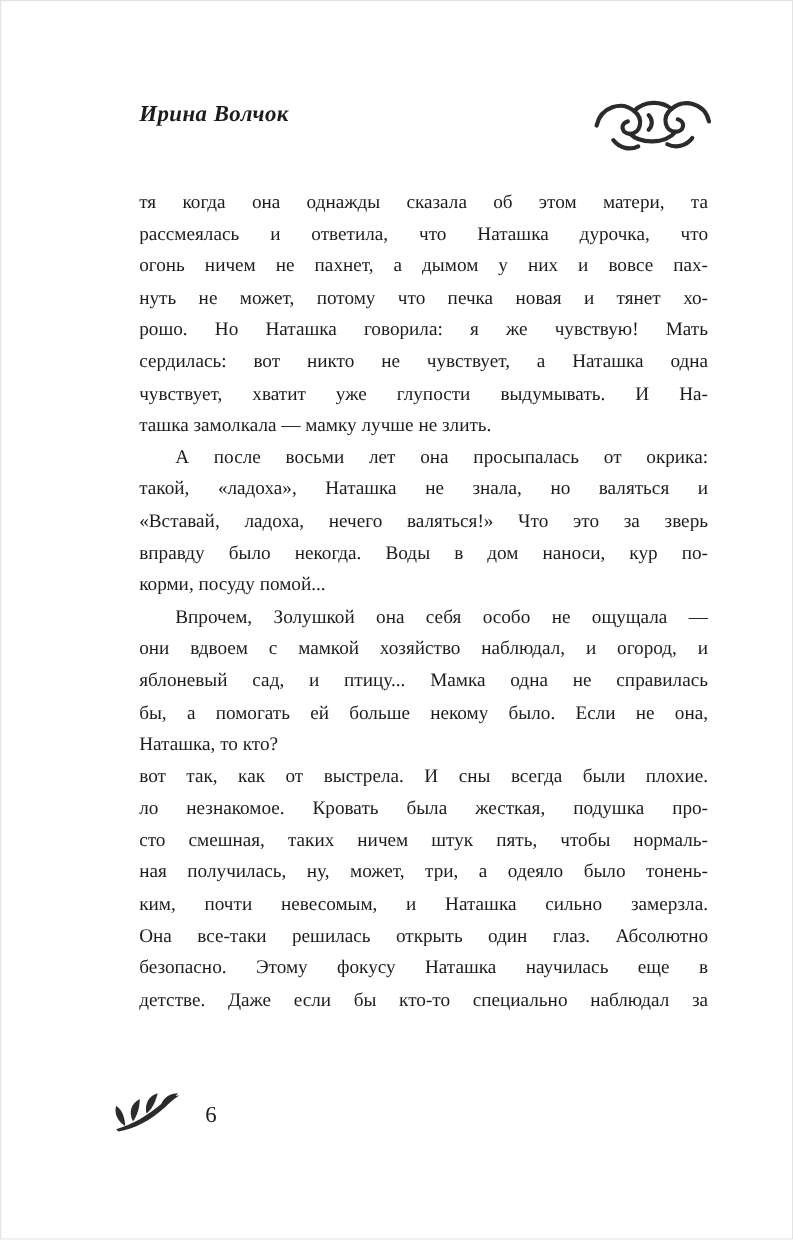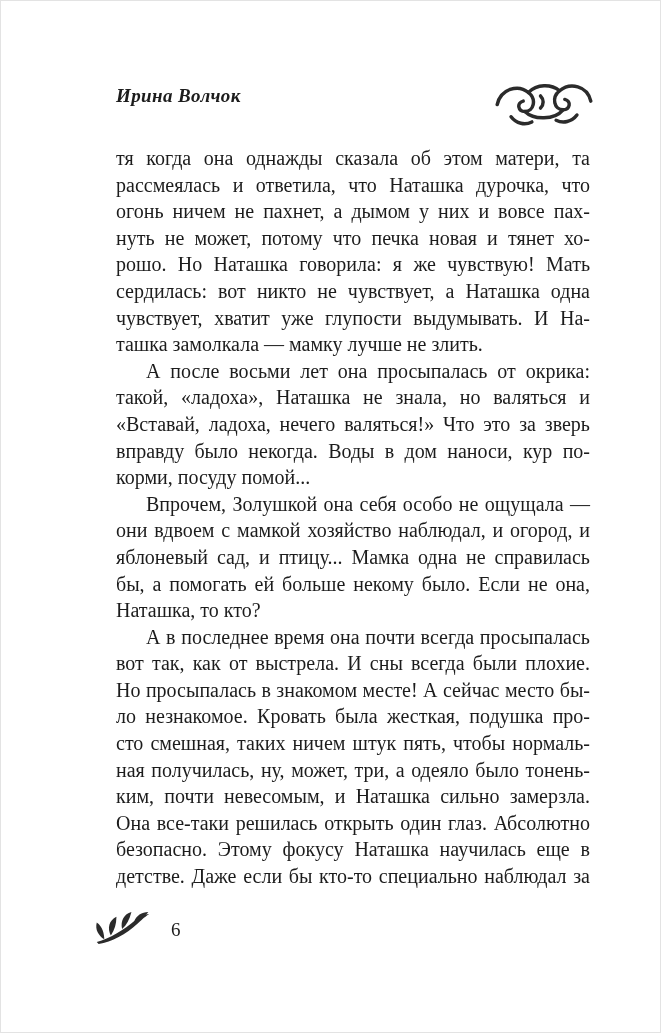--- a/index.html
+++ b/index.html
@@ -31,22 +31,22 @@
     font-weight: 600;
     font-size: 19px;
     letter-spacing: 0.4px;
     margin-top: 10px;
   }
   .ornament {
     margin-top: 0px;
     margin-right: -6px;
   }
   .body-text {
-    margin-top: 12px;
-    font-size: 20px;
+    margin-top: 23px;
+    font-size: 16px;
     line-height: 26.6px;
   }
   .line {
     text-align: justify;
     text-align-last: justify;
     white-space: normal;
   }
   .line.endline {
     text-align-last: left;
   }
@@ -100,23 +100,21 @@
       <div class="line indent">А после восьми лет она просыпалась от окрика:</div>
       <div class="line">такой, «ладоха», Наташка не знала, но валяться и</div>
       <div class="line">«Вставай, ладоха, нечего валяться!» Что это за зверь</div>
       <div class="line">вправду было некогда. Воды в дом наноси, кур по-</div>
       <div class="line endline">корми, посуду помой...</div>
       <div class="line indent">Впрочем, Золушкой она себя особо не ощущала —</div>
       <div class="line">они вдвоем с мамкой хозяйство наблюдал, и огород, и</div>
       <div class="line">яблоневый сад, и птицу... Мамка одна не справилась</div>
       <div class="line">бы, а помогать ей больше некому было. Если не она,</div>
       <div class="line endline">Наташка, то кто?</div>
-      <div class="line indent">А в последнее время она почти всегда просыпалась</div>
       <div class="line">вот так, как от выстрела. И сны всегда были плохие.</div>
-      <div class="line">Но просыпалась в знакомом месте! А сейчас место бы-</div>
       <div class="line">ло незнакомое. Кровать была жесткая, подушка про-</div>
       <div class="line">сто смешная, таких ничем штук пять, чтобы нормаль-</div>
       <div class="line">ная получилась, ну, может, три, а одеяло было тонень-</div>
       <div class="line">ким, почти невесомым, и Наташка сильно замерзла.</div>
       <div class="line">Она все-таки решилась открыть один глаз. Абсолютно</div>
       <div class="line">безопасно. Этому фокусу Наташка научилась еще в</div>
       <div class="line">детстве. Даже если бы кто-то специально наблюдал за</div>
     </div>
 
   <div class="footer-row">

